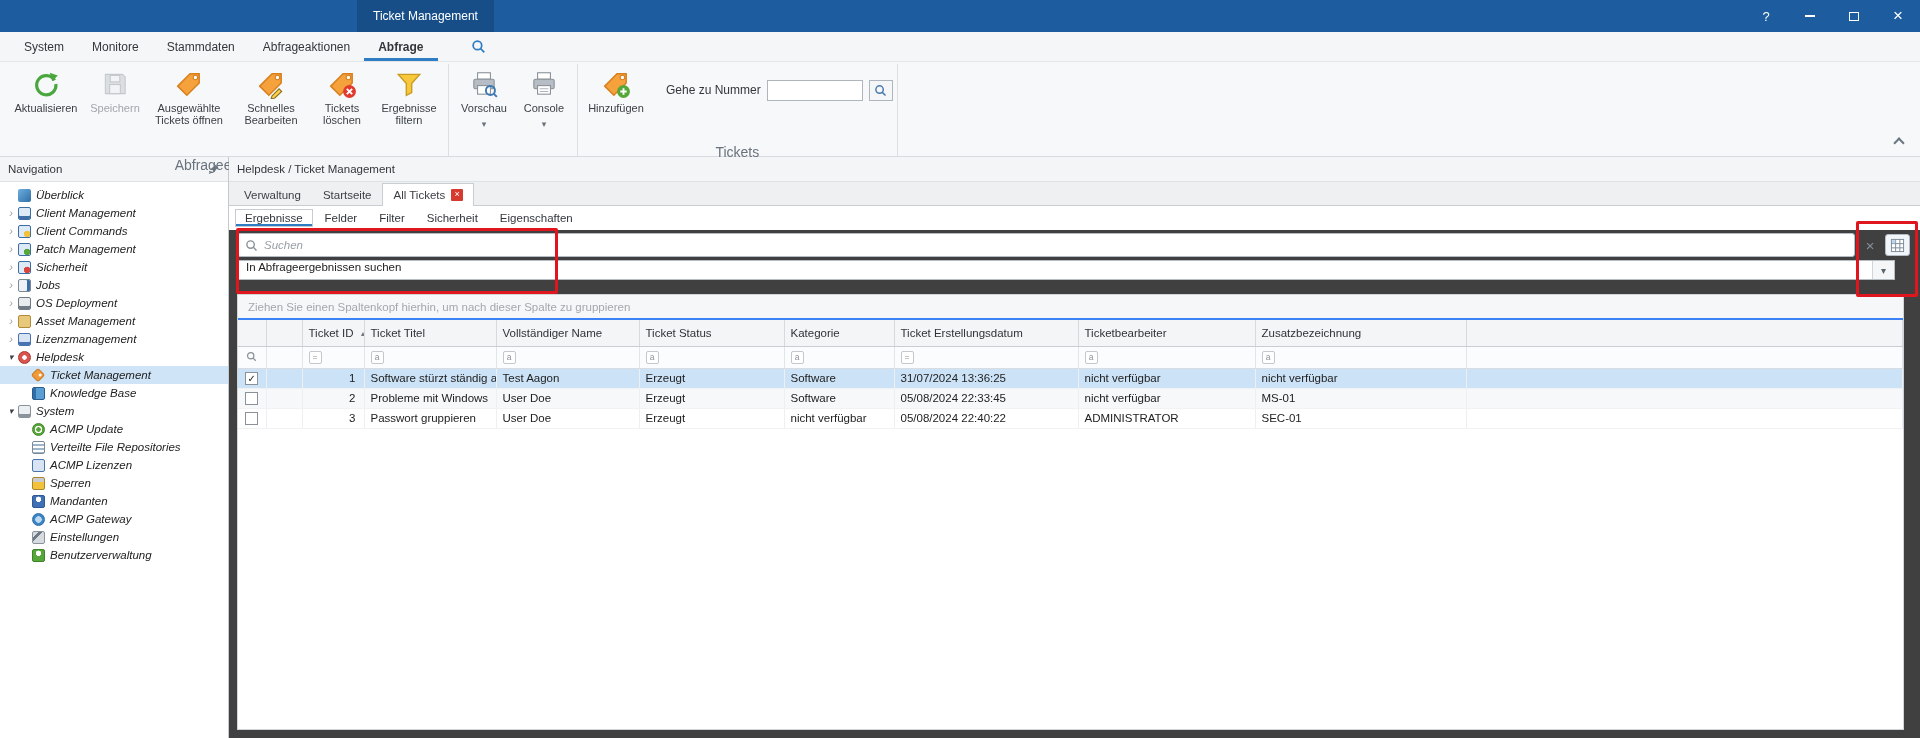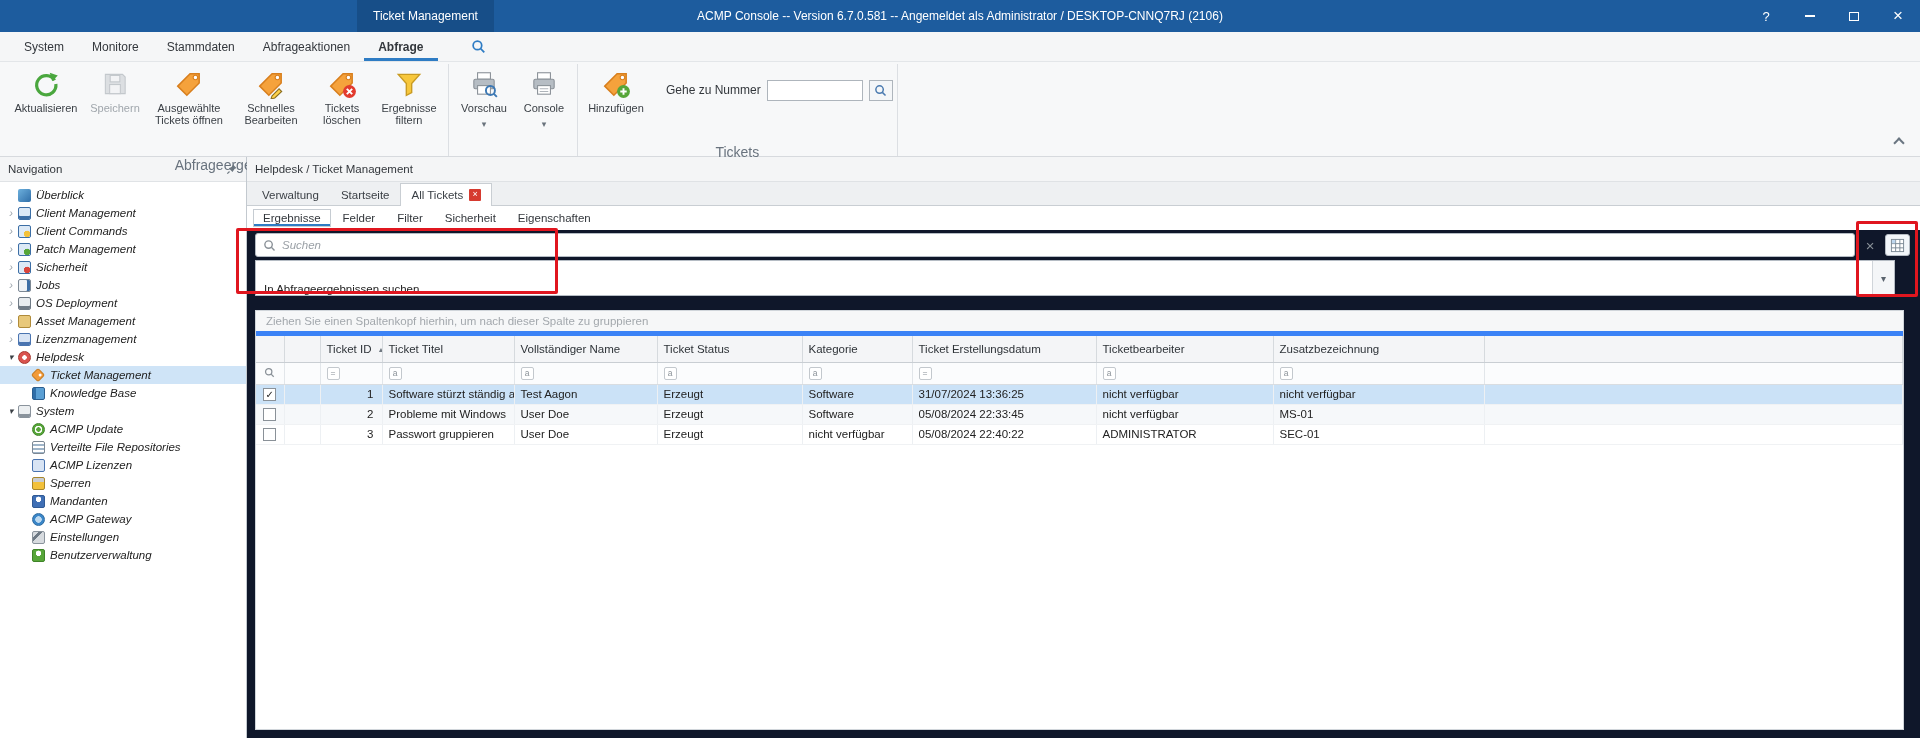--- a/index.html
+++ b/index.html
@@ -1,19 +1,19 @@
 <!DOCTYPE html>
 <html><head>
 <meta charset="utf-8">
 <style>
   * { box-sizing: border-box; margin: 0; padding: 0; }
   html,body { width:1920px; height:738px; overflow:hidden; }
   body { font-family:"Liberation Sans", sans-serif; font-size:12px; color:#222; background:#fff; }
 
-  .window { position:relative; width:1920px; height:738px; display:flex; flex-direction:column; background:#0f172a; }
+  .window { position:relative; width:1920px; height:738px; display:flex; flex-direction:column; background:#404040; }
 
   
   .titlebar { position:relative; height:32px; background:#1d5c9e; color:#fff; flex:none; display:flex; align-items:center; }
   .app-tab { position:absolute; left:357px; top:0; height:32px; display:flex; align-items:center; padding:0 16px; background:#174e88; font-size:12px; color:#fff; }
   .win-title { position:absolute; left:50%; transform:translateX(-50%); font-size:12px; color:#fff; white-space:nowrap; }
   .winbtns { position:absolute; right:0; top:0; height:32px; display:flex; }
   .wbtn { width:44px; height:32px; display:flex; align-items:center; justify-content:center; color:#fff; font-size:13px; cursor:default; }
   .wbtn.help::before { content:'?'; font-size:13px; }
   .wbtn.min i { display:block; width:10px; height:2px; background:#fff; }
   .wbtn.max i { display:block; width:10px; height:9px; border:1px solid #fff; }
@@ -39,21 +39,21 @@
   .goto-lbl { font-size:12px; color:#33373c; }
   .goto-input { width:96px; height:21px; border:1px solid #aeb5bc; background:#fff; padding:0 4px; font:inherit; }
   .goto-btn { width:24px; height:21px; border:1px solid #aeb5bc; background:#f4f6f8; display:flex; align-items:center; justify-content:center; color:#5a646e; }
   .ribbon-collapse { position:absolute; right:14px; bottom:8px; width:14px; height:14px; display:flex; align-items:center; justify-content:center; }
   .chevup { width:8px; height:8px; border-right:2px solid #6a7682; border-bottom:2px solid #6a7682; transform:rotate(-135deg); margin-top:4px; }
 
   
   .contentrow { flex:1; display:flex; min-height:0; }
 
   
-  .sidebar { width:247px; flex:none; border-right:1px solid #c3c9cf; display:flex; flex-direction:column; background:#fff; }
+  .sidebar { width:229px; flex:none; border-right:1px solid #c3c9cf; display:flex; flex-direction:column; background:#fff; }
   .sb-header { height:25px; flex:none; display:flex; align-items:center; padding:0 8px; font-size:11.5px; color:#33373c; background:#f4f5f6; border-bottom:1px solid #e0e3e6; }
   .sb-header .lbl { flex:1; }
   .tree { padding-top:4px; overflow:hidden;font-style:italic; }
   .ti { height:18px; display:flex; align-items:center; padding-left:4px; cursor:default; }
   .ti .tl { font-size:11.5px; color:#222; white-space:nowrap; }
   .ti.child { padding-left:32px; }
   .ti.selected { background:#cfe4f7; }
   .chev { width:14px; flex:none; text-align:center; font-size:11px; color:#9aa2aa; }
   .chev.r::before { content:'›'; }
   .chev.d { color:#3a3f44; font-size:9px; }
@@ -97,27 +97,27 @@
   .stab.active { border-color:#c6ccd2; background:#fff; box-shadow:inset 0 -2px 0 #2e7cc4; }
 
   .searchrow { flex:none; display:flex; align-items:center; gap:5px; margin:3px 10px 0 8px;font-style:italic; }
   .searchbox { flex:1; height:24px; border:1px solid #b5bcc4; border-radius:3px; background:#fff; display:flex; align-items:center; padding:0 7px; gap:6px; color:#8a9198; }
   .searchbox input { flex:1; border:none; outline:none; font:inherit; font-size:11.5px; color:#222; background:transparent; }
   .searchbox input::placeholder { color:#9aa0a6; }
   .clear-btn { width:20px; height:20px; display:flex; align-items:center; justify-content:center; color:#8a9198; font-size:15px; }
   .clear-btn::before { content:'×'; }
   .opt-btn { width:25px; height:22px; border:1px solid #b5bcc4; border-radius:3px; background:#f2f6fa; display:flex; align-items:center; justify-content:center; }
 
-  .scoperow { flex:none; height:36px; margin:3px 25px 0 8px; border:1px solid #b5bcc4; background:#fff; display:flex; align-items:flex-end; }
+  .scoperow { flex:none; height:20px; margin:3px 25px 0 8px; border:1px solid #b5bcc4; background:#fff; display:flex; align-items:flex-start; }
   .scope-text { flex:1; padding-left:8px; font-size:11.5px; color:#222; }
   .scope-dd { width:22px; height:100%; border-left:1px solid #d0d5da; display:flex; align-items:center; justify-content:center; color:#5a646e; font-size:10px; background:#f4f6f8; }
   .scope-dd::before { content:'▾'; }
 
   .gridwrap { flex:1; margin:14px 16px 8px 8px; border:1px solid #d0d5da; display:flex; flex-direction:column; min-height:0; background:#fff; }
-  .groupbar { height:25px; flex:none; background:#f6f7f8; border-bottom:5px solid #3b82f6; display:flex; align-items:center; padding-left:10px; font-size:11.5px; color:#a3a8ad; }
+  .groupbar { height:25px; flex:none; background:#f6f7f8; border-bottom:2px solid #3b82f6; display:flex; align-items:center; padding-left:10px; font-size:11.5px; color:#a3a8ad; }
 
   table.grid { border-collapse:collapse; table-layout:fixed; width:100%; }
   .grid th { height:26px; font-weight:400; text-align:left; padding:0 6px; border-right:1px solid #d6dade; border-bottom:1px solid #c9ced3; background:#f4f5f7; color:#2e3338; font-size:11.5px; white-space:nowrap; overflow:hidden; }
   .grid td { height:20px; padding:0 6px; font-size:11.5px; color:#222; white-space:nowrap; overflow:hidden; border-right:1px solid #edf0f3; }
   .grid tr.frow td { height:22px; background:#fbfcfd; border-right:1px solid #e2e6ea; border-bottom:1px solid #d9dde1; }
   .grid tr.drow { background:#fff; }
   .grid tr.drow.alt { background:#f6f8fa; }
   .grid tr.drow.sel { background:#cbe2f7; }
   .grid tr.drow td { border-bottom:1px solid #f0f2f4; }
   .sort-asc::before { content:'▲'; font-size:7px; color:#707880; margin-left:6px; vertical-align:1px; }
@@ -136,21 +136,20 @@
 </style>
 </head>
 <body>
 
 <div class="window">
 
   <div class="titlebar">
     <div class="app-tab">
       <span>Ticket Management</span>
     </div>
-    <div class="win-title">ACMP Console -- Version 6.7.0.581 -- Angemeldet als Administrator / DESKTOP-CNNQ7RJ (2106)</div>
     <div class="winbtns">
       <div class="wbtn help"></div>
       <div class="wbtn min">
           <i></i>
         </div>
       <div class="wbtn max">
           <i></i>
         </div>
       <div class="wbtn close"></div>
     </div>

